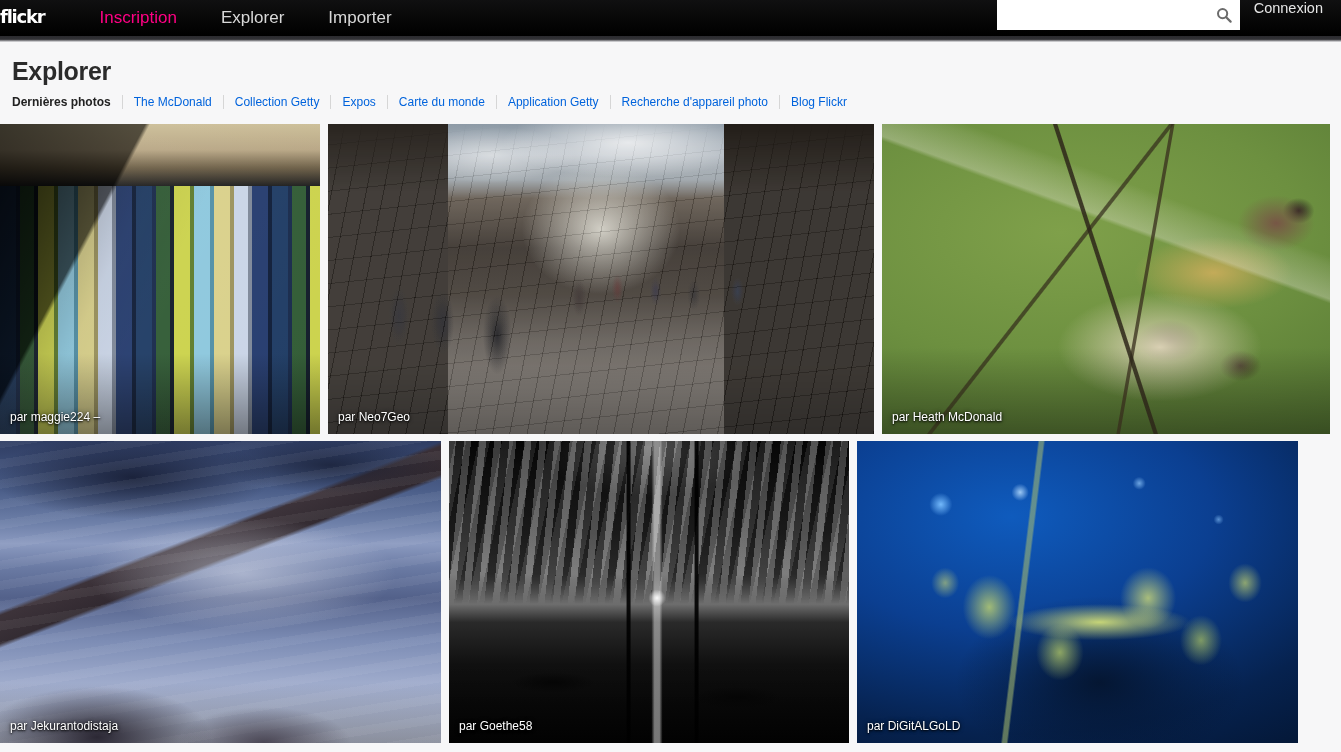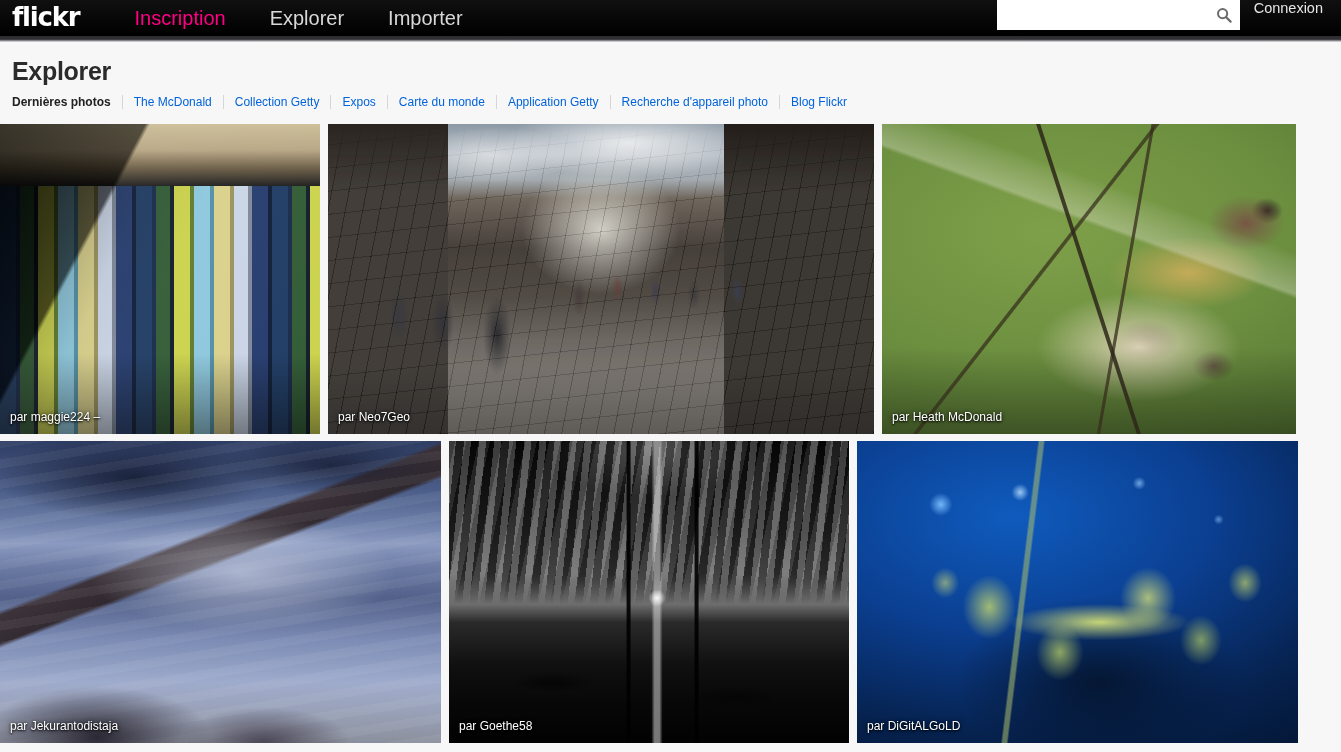--- a/index.html
+++ b/index.html
@@ -25,40 +25,39 @@
     background: #0b0b0b;
     background: linear-gradient(180deg, #101011 0%, #060606 60%, #000000 100%);
     display: flex;
     align-items: center;
   }
   .masthead-shadow {
     height: 6px;
     background: linear-gradient(180deg, #2b2b2f 0%, #313135 55%, #e9e9ec 100%);
   }
   .logo {
-    margin-left: 12px;
     font-family: "DejaVu Sans", sans-serif;
     font-weight: bold;
-    font-size: 26px;
+    font-size: 18px;
     letter-spacing: -1.2px;
     color: #ffffff;
     line-height: 1;
     padding-bottom: 3px;
     user-select: none;
   }
   .nav-primary {
     display: flex;
     align-items: center;
     margin-left: 33px;
     height: 36px;
   }
   .nav-primary a {
     color: #d8d8d8;
     text-decoration: none;
-    font-size: 20px;
+    font-size: 17px;
     padding: 0 22px;
     line-height: 36px;
     white-space: nowrap;
   }
   .nav-primary a.accent { color: #ff0084; }
 
   .masthead-right {
     position: absolute;
     right: 0; top: 0;
     height: 44px;
@@ -407,21 +406,21 @@
 
   <div class="grid-row">
     <div class="tile" style="width: 320px; height: 310px;">
       <div class="photo ph-huts"></div>
       <span class="credit">par maggie224 –</span>
     </div>
     <div class="tile" style="width: 546px; height: 310px;">
       <div class="photo ph-street"></div>
       <span class="credit">par Neo7Geo</span>
     </div>
-    <div class="tile" style="width: 414px; height: 310px;">
+    <div class="tile" style="width: 448px; height: 310px;">
       <div class="photo ph-fly"></div>
       <span class="credit">par Heath McDonald</span>
     </div>
   </div>
 
   <div class="grid-row">
     <div class="tile" style="width: 441px; height: 302px;">
       <div class="photo ph-sea"></div>
       <span class="credit">par Jekurantodistaja</span>
     </div>

